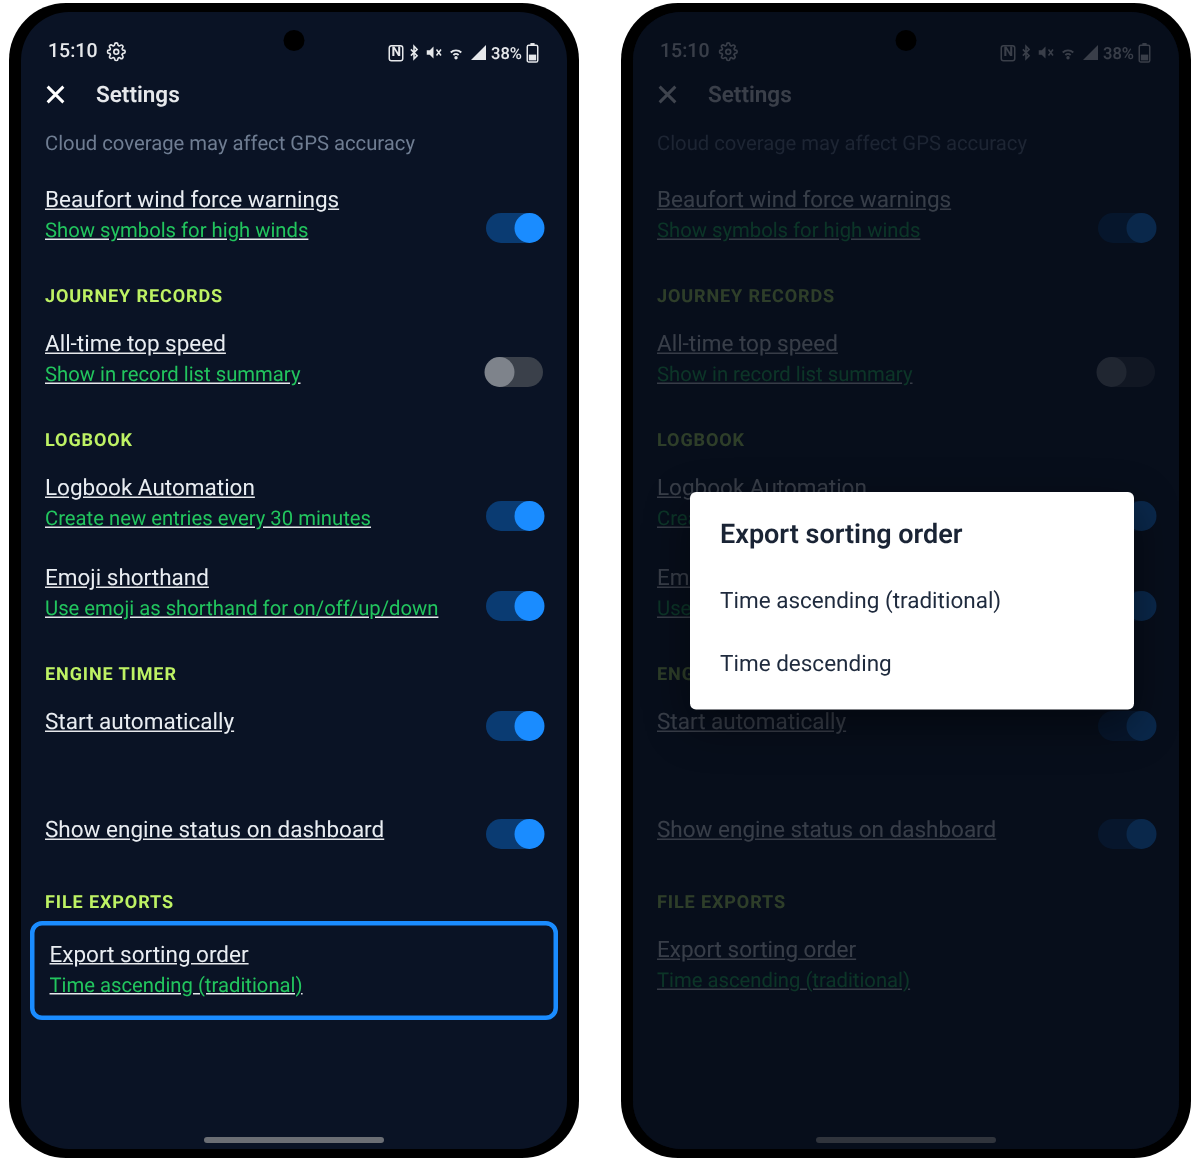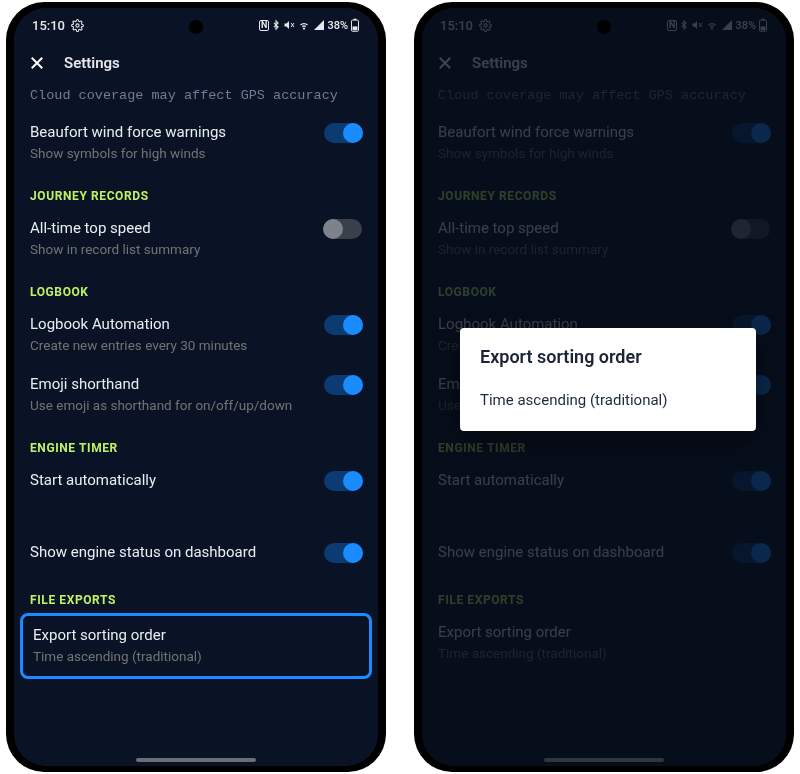--- a/index.html
+++ b/index.html
@@ -33,21 +33,21 @@
     position: absolute;
     top: 12px; left: 50%;
     transform: translateX(-50%);
     width: 14px; height: 14px;
     background: #000;
     border-radius: 50%;
     z-index: 30;
   }
   .statusbar {
     display: flex; justify-content: space-between;
-    align-items: flex-start;
+    align-items: flex-end;
     padding: 10px 18px 0 18px;
     height: 34px;
     font-size: 13px;
     font-weight: 500;
   }
   .statusbar .sb-left { display:flex; align-items:center; gap:6px; }
   .statusbar .sb-right { display:flex; align-items:center; gap:2px; font-size:11px; }
   .sb-ico { display:inline-block; line-height:1; }
   .appbar {
     display: flex; align-items: flex-start;
@@ -59,32 +59,32 @@
   .close-x { width:18px; height:18px; color:#fff; }
   .content {
     padding: 0 0 12px 0;
     overflow: hidden;
   }
   .truncated {
     padding: 4px 16px 10px 16px;
     color: #6f7d92;
     font-size: 13.5px;
     white-space: nowrap;
-    font-family: Liberation Mono, monospace;
   }
   .row {
     padding: 10px 16px 12px 16px;
     display: flex;
-    align-items: flex-start;
+    align-items: flex-end;
     justify-content: space-between;
+    text-decoration: underline;
   }
   .row.noswitch { display:block; }
   .row .texts { flex: 1; min-width:0; }
   .row .title { font-size: 15px; color: #e9edf2; margin-bottom: 4px; }
-  .row .sub { font-size: 13.5px; color: #737373; }
+  .row .sub { font-size: 13.5px; color: #22c55e; }
   .section-header {
     padding: 16px 16px 6px 16px;
     color: #bef264;
     font-size: 12px;
     font-weight: 700;
     letter-spacing: 0.6px;
   }
   .switch {
     width: 38px; height: 20px;
     border-radius: 10px;
@@ -403,17 +403,18 @@
         <div class="title">Export sorting order</div>
         <div class="sub">Time ascending (traditional)</div>
       </div>
     </div>
 
     <div class="scrim"></div>
 
     <div class="dialog">
       <div class="d-title">Export sorting order</div>
       <div class="d-opt">Time ascending (traditional)</div>
+      <div class="d-opt">Time descending</div>
     </div>
 
     <div class="gesture-bar"></div>
   </div>
 </div>
 
 </body></html>

